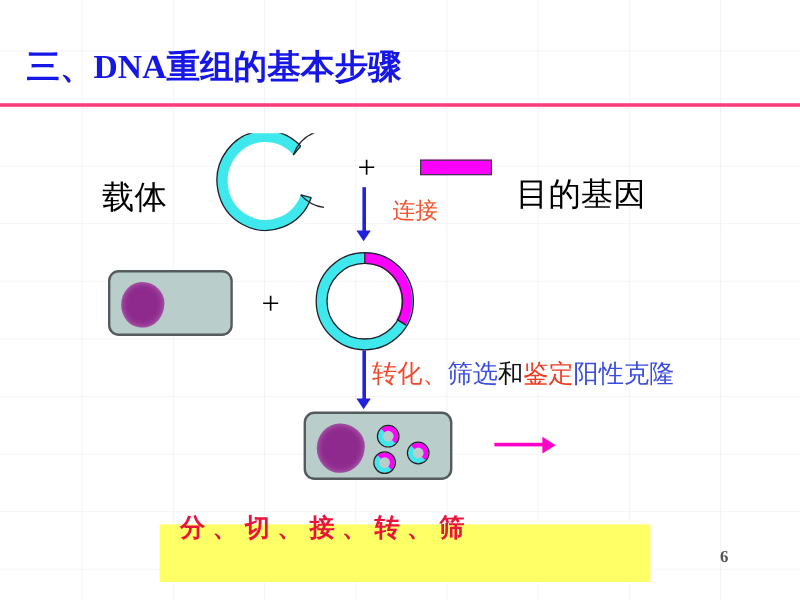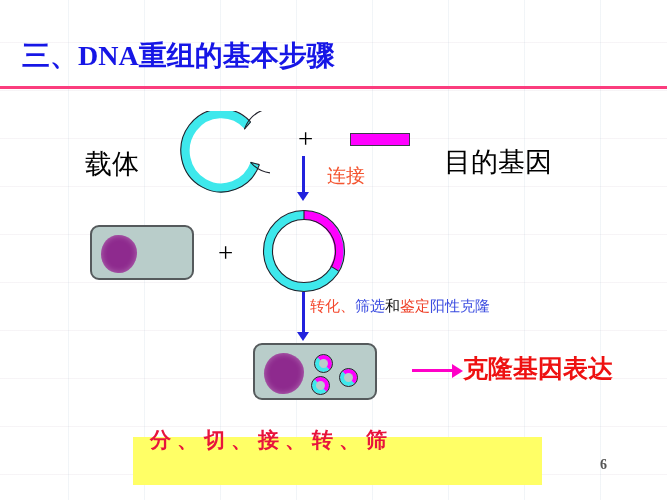--- a/index.html
+++ b/index.html
@@ -125,21 +125,21 @@
   .t-black{ color: #111111; }
 
   #ligate-label {
     left: 313px; top: 163px;
     font-size: 19px;
     color: #f4542f;
     margin-left: 14px;
   }
   #transform-label {
     left: 310px; top: 297px;
-    font-size: 15px;
+    font-size: 21px;
   }
   #positive-clone-label {
     left: 192px; top: 399px;
     font-size: 22px;
   }
   #express-label {
     left: 463px; top: 352px;
     font-size: 25px;
     font-weight: bold;
     color: #ee1111;
@@ -196,21 +196,21 @@
         <path d="M 74.6 10.8 L 68.4 18.2"></path>
         <path d="M 83.4 53.6 L 74.6 51.4"></path>
       </g>
     </svg>
   </div>
 
   <div class="cn plus" style="left:298px; top:124px;">+</div>
 
   <div id="gene-bar"></div>
 
-  <div class="cn big-label" style="left:444px; top:124px;text-align:center;">目的基因</div>
+  <div class="cn big-label" style="left:430px; top:124px;text-align:center;">目的基因</div>
 
   <div class="v-arrow-line" style="left:302px; top:156px; height:38px;"></div>
   <div class="v-arrow-head" style="left:297px; top:192px;"></div>
   <div id="ligate-label" class="cn">连接</div>
 
   <div class="cell" style="left:90px; top:225px; width:104px; height:55px;">
     <div class="nucleoid" style="left:9px; top:8px; width:36px; height:38px;"></div>
   </div>
 
   <div class="cn plus" style="left:218px; top:238px;">+</div>
@@ -234,21 +234,20 @@
   <div class="cell" style="left:253px; top:343px; width:124px; height:57px;">
     <div class="nucleoid" style="left:9px; top:8px; width:40px; height:41px;"></div>
     <div class="mini-plasmid" style="left:60px; top:10px; width:17px; height:17px; border:4px solid #3ee8ec; border-top-color:#ff00ff; border-right-color:#ff00ff; outline:1px solid #20202a;"></div>
     <div class="mini-plasmid" style="left:85px; top:24px; width:17px; height:17px; border:4px solid #3ee8ec; border-top-color:#ff00ff; border-right-color:#ff00ff; outline:1px solid #20202a;"></div>
     <div class="mini-plasmid" style="left:57px; top:32px; width:17px; height:17px; border:4px solid #3ee8ec; border-top-color:#ff00ff; border-right-color:#ff00ff; outline:1px solid #20202a;"></div>
   </div>
 
   <div class="h-arrow-line" style="left:412px; top:369px; width:43px;"></div>
   <div class="h-arrow-head" style="left:452px; top:364px;"></div>
 
-  <div id="express-label" class="cn">克隆基因表达</div>
 
 
   <div id="summary-bar"></div>
   <div id="summary-text" class="cn">分、切、接、转、筛</div>
 
   <div id="page-number">6</div>
 
 </div>
 
 </body></html>

